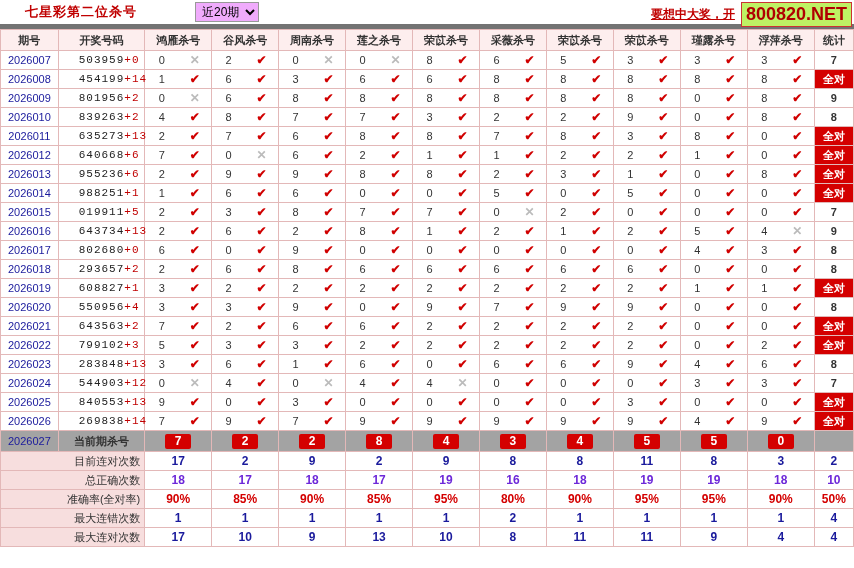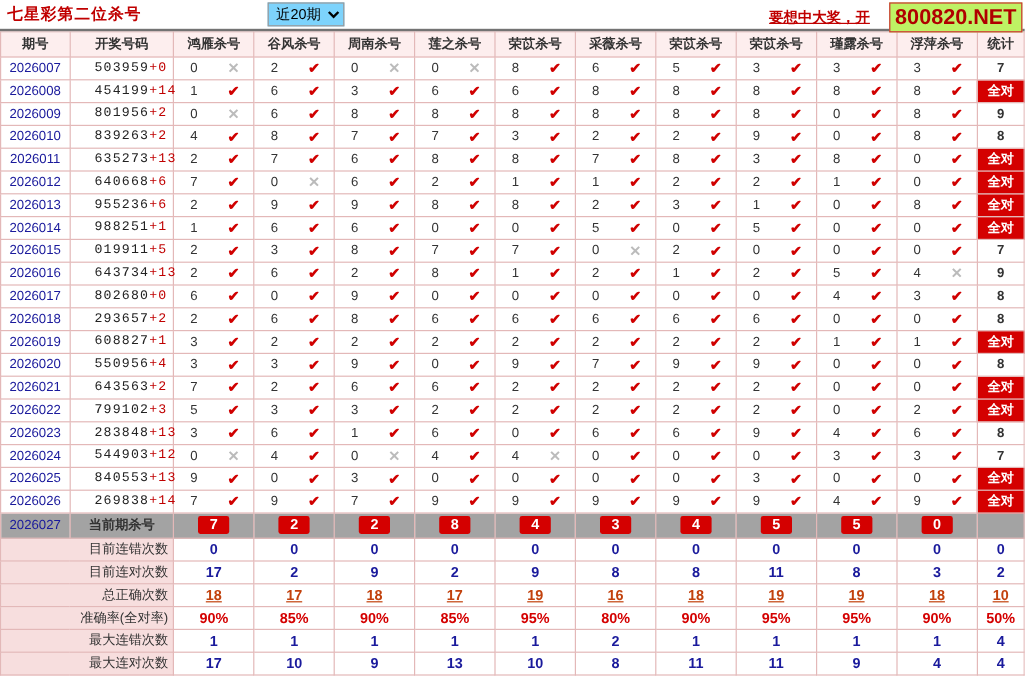--- a/index.html
+++ b/index.html
@@ -1,24 +1,24 @@
 <!DOCTYPE html>
 <html><head>
 <meta charset="utf-8">
 <style>
   html,body{margin:0;padding:0;background:#fff;}
   body{width:854px;height:568px;font-family:"Liberation Sans",sans-serif;font-size:12px;color:#000;overflow:hidden;}
   .wrap{width:854px;height:568px;position:relative;}
   
-  .topbar{height:24px;display:flex;align-items:center;border-bottom:2px solid #737373;background:#fff;position:relative;}
+  .topbar{height:24px;display:flex;align-items:center;border-bottom:5px solid #737373;background:#fff;position:relative;padding-left:19px;}
   .topbar .title{font-size:13px;font-weight:bold;color:#c00000;padding-left:6px;width:170px;letter-spacing:1px;}
   .topbar .selwrap{width:auto;}
-  .topbar select{font-size:12px;font-family:"Liberation Sans",sans-serif;border:1px solid #999;background:#7dd3fc;padding:1px 2px;margin-left:47px;}
+  .topbar select{font-size:12px;font-family:"Liberation Sans",sans-serif;border:1px solid #999;background:#f0abfc;padding:1px 2px;}
   .topbar .promo{position:absolute;right:2px;top:2px;display:flex;align-items:center;}
-  .promo .ptext{color:#c00000;font-size:12px;font-weight:bold;text-decoration:underline;margin-right:16px;}
+  .promo .ptext{color:#c00000;font-size:12px;font-weight:bold;text-decoration:underline;margin-right:6px;}
   .promo .pbox{border:1px solid #cc3333;background:#bef264;color:#b00000;font-size:18px;font-weight:bold;padding:1px 4px;}
   table{border-collapse:collapse;width:854px;table-layout:fixed;}
   th,td{border:1px solid #e3b8b8;font-size:11px;text-align:center;padding:0;height:18px;line-height:18px;}
   thead th{background:#fdeeee;color:#333;font-weight:bold;height:20px;line-height:20px;border-color:#e3b8b8;text-align:center;}
   .c-issue{width:56px;}
   .c-code{width:84px;}
   .c-kill{width:65px;}
   .c-stat{width:38px;}
   td.issue{color:#1a1a9c;font-size:11px;background:#fff;}
   td.code{font-family:"Liberation Mono",monospace;font-size:11px;color:#222;letter-spacing:1px;text-align:left;padding-left:20px;white-space:nowrap;}
@@ -30,21 +30,21 @@
   .no{color:#bbbbbb;}
   td.stat{font-weight:bold;color:#333;background:#fff;}
   td.stat.full{color:#fff;background:#d40000;font-size:11px;margin-left:44px;}
   
   tr.current td{height:20px;line-height:20px;background:#a3a3a3;}
   td.curlabel{background:#f7dede;color:#333;font-weight:bold;}
   .ball{display:inline-block;min-width:16px;padding:0 5px;background:#d40000;color:#fff;font-weight:bold;font-size:12px;line-height:15px;border-radius:2px;}
   td.flabel{background:#f7dede;color:#333;text-align:right;padding-right:4px;font-size:11px;}
   td.fval{color:#1a1a9c;font-weight:bold;font-size:12px;}
   td.fval.red{color:#d40000;}
-  td.fval.dark{color:#c2410c;text-decoration:underline;}
+  td.fval.dark{color:#6d28d9;}
 </style>
 </head>
 <body>
 
 <div class="wrap">
 
   <div class="topbar">
     <div class="title">七星彩第二位杀号</div>
     <div class="selwrap">
       <select id="period-select"><option>近20期</option><option>近30期</option><option>近50期</option></select>
@@ -1398,34 +1398,20 @@
           <td><span class="ball">8</span></td>
           <td><span class="ball">4</span></td>
           <td><span class="ball">3</span></td>
           <td><span class="ball">4</span></td>
           <td><span class="ball">5</span></td>
           <td><span class="ball">5</span></td>
           <td><span class="ball">0</span></td>
           <td></td>
         </tr>
         <tr>
-          <td class="flabel" colspan="2">目前连错次数</td>
-          <td class="fval ">0</td>
-          <td class="fval ">0</td>
-          <td class="fval ">0</td>
-          <td class="fval ">0</td>
-          <td class="fval ">0</td>
-          <td class="fval ">0</td>
-          <td class="fval ">0</td>
-          <td class="fval ">0</td>
-          <td class="fval ">0</td>
-          <td class="fval ">0</td>
-          <td class="fval ">0</td>
-        </tr>
-        <tr>
           <td class="flabel" colspan="2">目前连对次数</td>
           <td class="fval ">17</td>
           <td class="fval ">2</td>
           <td class="fval ">9</td>
           <td class="fval ">2</td>
           <td class="fval ">9</td>
           <td class="fval ">8</td>
           <td class="fval ">8</td>
           <td class="fval ">11</td>
           <td class="fval ">8</td>

